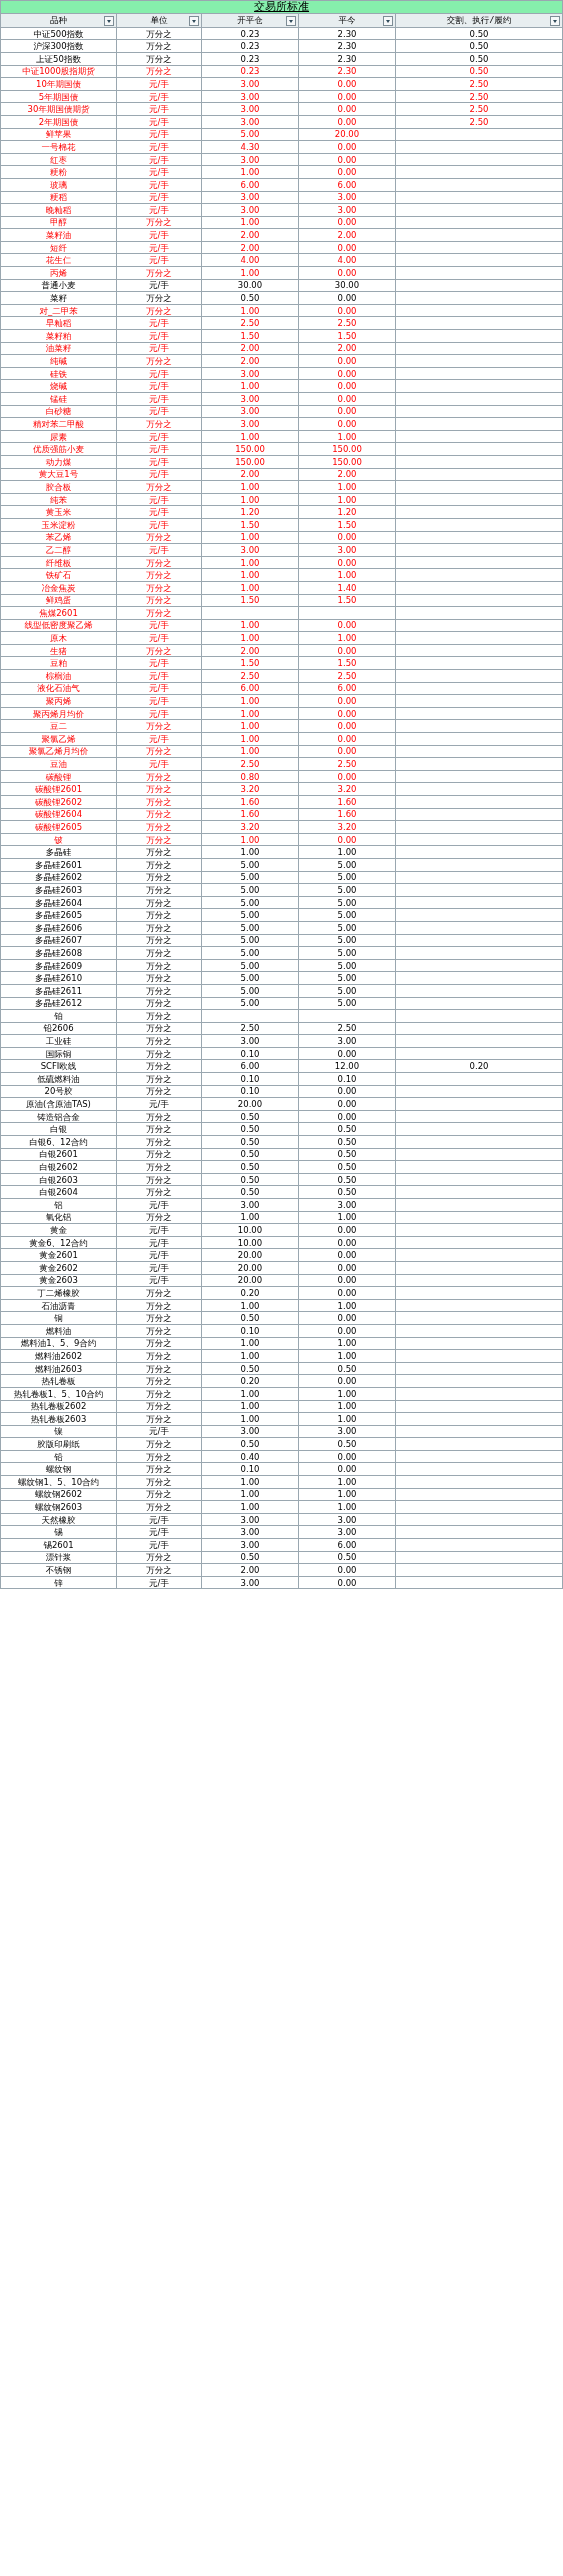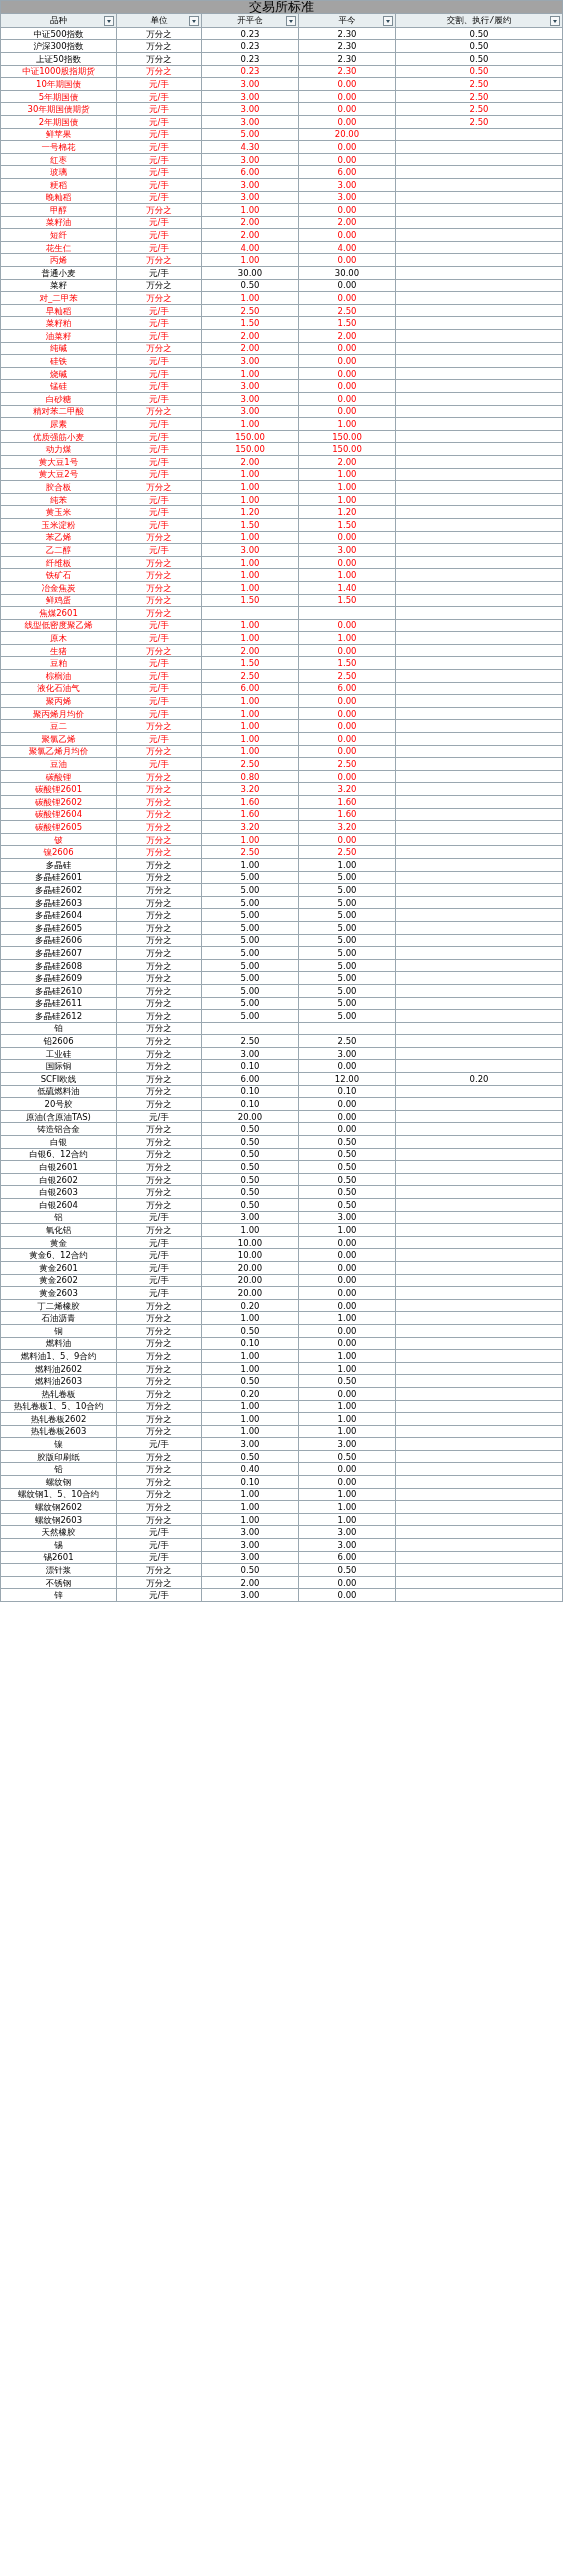--- a/index.html
+++ b/index.html
@@ -6,21 +6,21 @@
   body{font-family:"DejaVu Sans","Liberation Sans",sans-serif;}
   #page{width:563px;position:relative;}
   table{border-collapse:collapse;width:563px;table-layout:fixed;}
   col.c0{width:116px}
   col.c1{width:85px}
   col.c2{width:97px}
   col.c3{width:97px}
   col.c4{width:167px}
   th,td{border:0.8px solid #9aa7b0;font-size:8.5px;line-height:10px;height:11.6px;padding:0;text-align:center;vertical-align:middle;white-space:nowrap;overflow:hidden;}
   thead th{background:#e8eef0;font-weight:normal;}
-  .title-cell{background:#a3a3a3;font-size:13px;height:12.4px;}
+  .title-cell{background:#86efac;font-size:11px;height:12.4px;text-decoration:underline;}
   .hdr td{background:#e8eef0;height:12.4px;position:relative;font-family:Liberation Mono, monospace;}
   .hdr td .lbl{display:inline-block}
   .filter{display:inline-block;width:8.5px;height:8.5px;border:0.8px solid #7d8c95;background:#f6f8f9;position:absolute;right:1.6px;top:1.6px;}
   .filter:after{content:"";position:absolute;left:1.6px;top:3.1px;border-left:2.3px solid transparent;border-right:2.3px solid transparent;border-top:3.1px solid #2f4a5a;}
   td.name{color:#000;}
   tr.red td{color:#ff0000;}
   tr.red td.name{color:#ff0000;}
   .num{color:#000;}
   tr.red .num{color:#ff0000;}
 </style>
@@ -135,20 +135,27 @@
           <td class="num"></td>
         </tr>
         <tr class="red">
           <td class="name">红枣</td>
           <td class="num">元/手</td>
           <td class="num">3.00</td>
           <td class="num">0.00</td>
           <td class="num"></td>
         </tr>
         <tr class="red">
+          <td class="name">粳粉</td>
+          <td class="num">元/手</td>
+          <td class="num">1.00</td>
+          <td class="num">0.00</td>
+          <td class="num"></td>
+        </tr>
+        <tr class="red">
           <td class="name">玻璃</td>
           <td class="num">元/手</td>
           <td class="num">6.00</td>
           <td class="num">6.00</td>
           <td class="num"></td>
         </tr>
         <tr class="red">
           <td class="name">粳稻</td>
           <td class="num">元/手</td>
           <td class="num">3.00</td>
@@ -303,27 +310,20 @@
           <td class="num"></td>
         </tr>
         <tr class="red">
           <td class="name">黄大豆1号</td>
           <td class="num">元/手</td>
           <td class="num">2.00</td>
           <td class="num">2.00</td>
           <td class="num"></td>
         </tr>
         <tr class="red">
-          <td class="name">黄大豆2号</td>
-          <td class="num">元/手</td>
-          <td class="num">1.00</td>
-          <td class="num">1.00</td>
-          <td class="num"></td>
-        </tr>
-        <tr class="red">
           <td class="name">胶合板</td>
           <td class="num">万分之</td>
           <td class="num">1.00</td>
           <td class="num">1.00</td>
           <td class="num"></td>
         </tr>
         <tr class="red">
           <td class="name">纯苯</td>
           <td class="num">元/手</td>
           <td class="num">1.00</td>
@@ -510,27 +510,20 @@
           <td class="num">万分之</td>
           <td class="num">3.20</td>
           <td class="num">3.20</td>
           <td class="num"></td>
         </tr>
         <tr class="red">
           <td class="name">铍</td>
           <td class="num">万分之</td>
           <td class="num">1.00</td>
           <td class="num">0.00</td>
-          <td class="num"></td>
-        </tr>
-        <tr class="red">
-          <td class="name">镍2606</td>
-          <td class="num">万分之</td>
-          <td class="num">2.50</td>
-          <td class="num">2.50</td>
           <td class="num"></td>
         </tr>
         <tr>
           <td class="name">多晶硅</td>
           <td class="num">万分之</td>
           <td class="num">1.00</td>
           <td class="num">1.00</td>
           <td class="num"></td>
         </tr>
         <tr>

